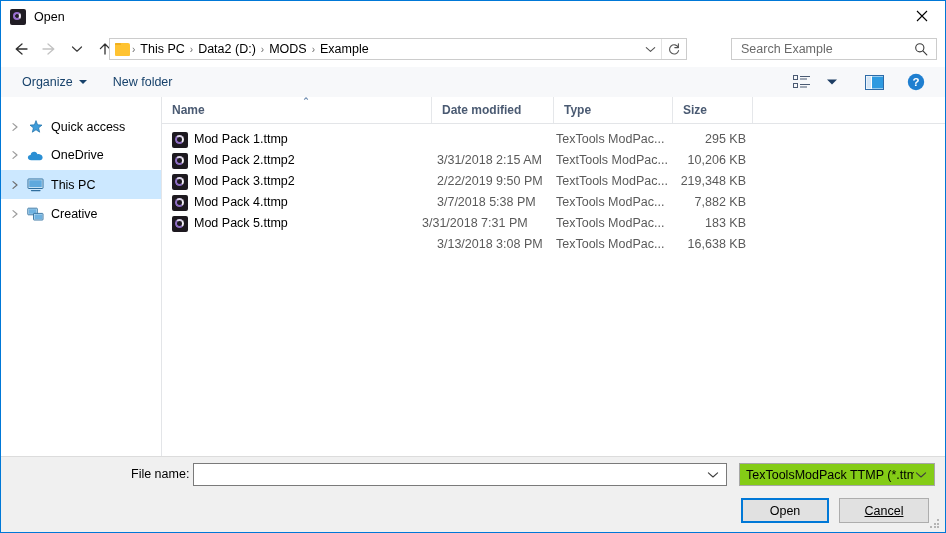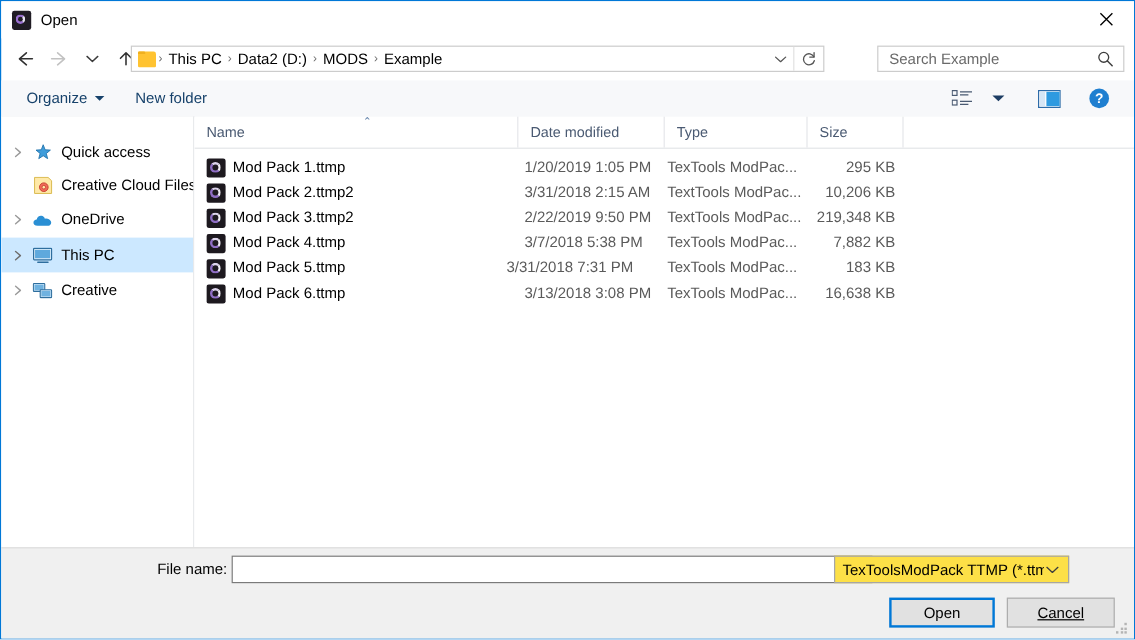--- a/index.html
+++ b/index.html
@@ -242,20 +242,21 @@
     width: 783px;
     height: 359px;
     background: #ffffff;
     overflow: hidden;
   }
   .col-head {
     position: relative;
     height: 26px;
     border-bottom: 1px solid #e3e5e8;
     background: #ffffff;
+    font-weight: bold;
   }
   .col-head .col {
     position: absolute;
     top: 0;
     height: 26px;
     line-height: 26px;
     font-size: 12px;
     color: #4a5a72;
     padding-left: 10px;
     box-sizing: border-box;
@@ -335,25 +336,25 @@
     margin-left: 4px;
     width: 500px; height: 19px;
   }
   .combo-chev {
     margin-left: auto;
     margin-right: 7px;
     display: flex;
   }
   .filter-combo {
     position: absolute;
-    left: 694px; top: 6px;
+    left: 738px; top: 6px;
     width: 196px; height: 23px;
     box-sizing: border-box;
     border: 1px solid #a6a6a6;
-    background: #fde047;
+    background: #84cc16;
     display: flex;
     align-items: center;
     font-size: 12.5px;
     color: #000000;
     justify-content: flex-end;
   }
   .filter-text {
     margin-left: 6px;
     white-space: nowrap;
     overflow: hidden;
@@ -517,31 +518,20 @@
           </svg>
       </span>
       <span class="side-icon">
         <svg width="16" height="16" viewBox="0 0 16 16">
           <path d="M8 1.6 L9.6 5.8 L14 6.1 L10.6 8.9 L11.7 13.2 L8 10.8 L4.3 13.2 L5.4 8.9 L2 6.1 L6.4 5.8 Z" fill="#3f9ddb" stroke="#1d6fa8" stroke-width="0.7" stroke-linejoin="round"></path>
         </svg>
       </span>
       <span class="side-label">Quick access</span>
     </div>
 
-    <div class="side-item" style="height:28px;">
-      <span class="side-expander"></span>
-      <span class="side-icon">
-        <svg width="16" height="15" viewBox="0 0 16 15">
-          <path d="M0.8 0.8 H12 L15 3.6 V14.2 H0.8 Z" fill="#ffe9a8" stroke="#d8b84a" stroke-width="0.8"></path>
-          <circle cx="8.5" cy="9" r="3.6" fill="#f06a5a" stroke="#c7402f" stroke-width="0.8"></circle>
-          <circle cx="8.5" cy="9" r="1.5" fill="#ffe9a8" stroke="#c7402f" stroke-width="0.7"></circle>
-        </svg>
-      </span>
-      <span class="side-label">Creative Cloud Files</span>
-    </div>
 
     <div class="side-item" style="height:30px;">
       <span class="side-expander">
         <svg width="8" height="10" viewBox="0 0 8 10">
             <path d="M2 1.6 L6 5 L2 8.4" stroke="#9b9b9b" stroke-width="1.2" fill="none" stroke-linecap="round" stroke-linejoin="round"></path>
           </svg>
       </span>
       <span class="side-icon">
         <svg width="17" height="13" viewBox="0 0 17 13">
           <path d="M4.4 11.2 C1.9 11.2 0.6 9.6 0.9 8 C1.2 6.5 2.6 5.8 3.6 5.9 C3.9 3.9 5.6 2.6 7.5 2.8 C9 3 10 4 10.4 5.2 C12.4 4.7 14.6 5.7 15.4 7.4 C16.2 9.2 15 11.2 12.8 11.2 Z" fill="#2a8fd4"></path>
@@ -593,21 +583,20 @@
       <div class="col c-size" style="left:511px; width:80px;">Size</div>
     </div>
 
     <div style="height:5px;"></div>
 
     <div class="row">
       <div class="cell name">
         <span class="file-icon"></span>
         <span>Mod Pack 1.ttmp</span>
       </div>
-      <div class="cell date" style="left:275px;width:120px;">1/20/2019 1:05 PM</div>
       <div class="cell type" style="left:394px;width:118px;">TexTools ModPac...</div>
       <div class="cell size" style="left:500px;width:84px;">295 KB</div>
     </div>
 
     <div class="row">
       <div class="cell name">
         <span class="file-icon"></span>
         <span>Mod Pack 2.ttmp2</span>
       </div>
       <div class="cell date" style="left:275px;width:120px;">3/31/2018 2:15 AM</div>
@@ -639,24 +628,20 @@
       <div class="cell name">
         <span class="file-icon"></span>
         <span>Mod Pack 5.ttmp</span>
       </div>
       <div class="cell date" style="left:260px;width:120px;">3/31/2018 7:31 PM</div>
       <div class="cell type" style="left:394px;width:118px;">TexTools ModPac...</div>
       <div class="cell size" style="left:500px;width:84px;">183 KB</div>
     </div>
 
     <div class="row">
-      <div class="cell name">
-        <span class="file-icon"></span>
-        <span>Mod Pack 6.ttmp</span>
-      </div>
       <div class="cell date" style="left:275px;width:120px;">3/13/2018 3:08 PM</div>
       <div class="cell type" style="left:394px;width:118px;">TexTools ModPac...</div>
       <div class="cell size" style="left:500px;width:84px;">16,638 KB</div>
     </div>
   </div>
 
   <div class="bottom">
     <div class="filename-label">File name:</div>
 
     <div class="filename-combo">

